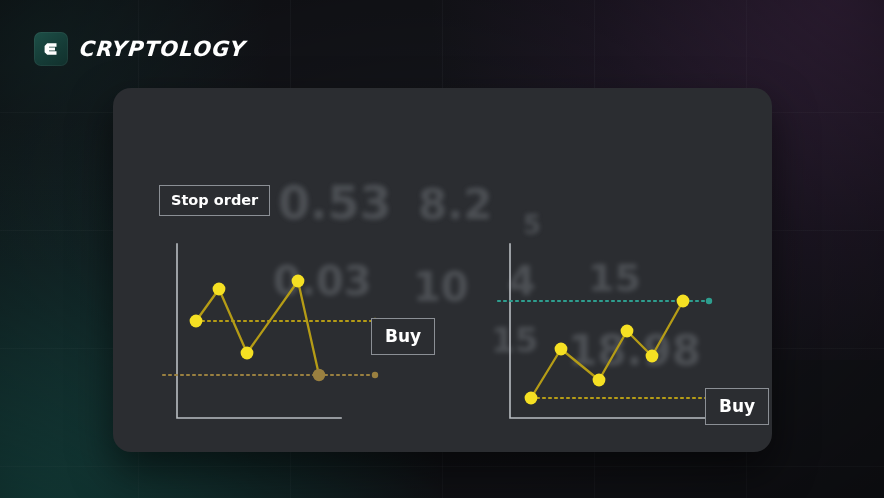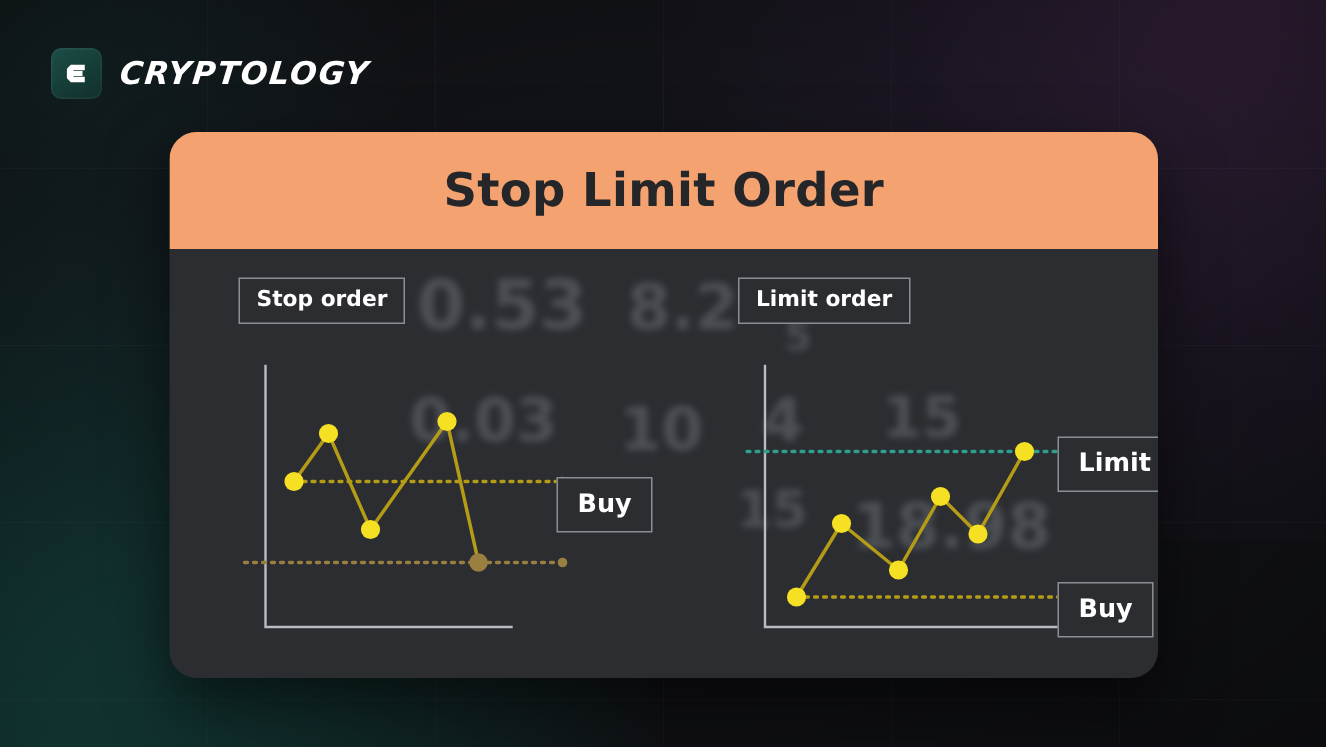--- a/index.html
+++ b/index.html
@@ -129,23 +129,20 @@
       <div class="wm" style="left: 305px; top: 92px; font-size: 42px;">8.2</div>
       <div class="wm" style="left: 160px; top: 170px; font-size: 40px;">0.03</div>
       <div class="wm" style="left: 300px; top: 176px; font-size: 40px;">10</div>
       <div class="wm" style="left: 395px; top: 170px; font-size: 40px;">4</div>
       <div class="wm" style="left: 475px; top: 168px; font-size: 38px;">15</div>
       <div class="wm" style="left: 455px; top: 238px; font-size: 42px;">18.98</div>
       <div class="wm" style="left: 410px; top: 122px; font-size: 26px;">5</div>
       <div class="wm" style="left: 378px; top: 232px; font-size: 34px;">15</div>
     </div>
 
-  <div id="card-header">
-    <div id="card-title">Stop Limit Order</div>
-  </div>
 
   <div id="card-body">
 
     <div class="panel" id="panel-stop">
       <div class="panel-badge">Stop order</div>
 
       <svg class="chart-svg" id="chart-stop" viewBox="0 0 300 286">
           <path d="M 32 78 L 32 252 L 196 252" fill="none" stroke="#b9bdc2" stroke-width="1.6" stroke-linecap="square"></path>
           <line x1="51" y1="155" x2="230" y2="155" stroke="#b59c16" stroke-width="2.2" stroke-dasharray="2 4" stroke-linecap="round"></line>
           <circle cx="230" cy="155" r="3.2" fill="#b59c16"></circle>
@@ -156,35 +153,33 @@
           <circle cx="74" cy="123" r="6.4" fill="#f5e023"></circle>
           <circle cx="102" cy="187" r="6.4" fill="#f5e023"></circle>
           <circle cx="153" cy="115" r="6.4" fill="#f5e023"></circle>
           <circle cx="174" cy="209" r="6.2" fill="#9a8040"></circle>
         </svg>
 
       <div class="tag" id="tag-buy-left">Buy</div>
     </div>
 
     <div class="panel" id="panel-limit">
-      <div class="panel-badge">Limit order</div>
 
       <svg class="chart-svg" id="chart-limit" viewBox="0 0 300 286">
           <path d="M 32 78 L 32 252 L 264 252" fill="none" stroke="#b9bdc2" stroke-width="1.6" stroke-linecap="square"></path>
           <line x1="20" y1="135" x2="231" y2="135" stroke="#2e9e8f" stroke-width="2.2" stroke-dasharray="2 4" stroke-linecap="round"></line>
           <circle cx="231" cy="135" r="3.2" fill="#2e9e8f"></circle>
           <line x1="53" y1="232" x2="231" y2="232" stroke="#b59c16" stroke-width="2.2" stroke-dasharray="2 4" stroke-linecap="round"></line>
           <circle cx="231" cy="232" r="3.2" fill="#b59c16"></circle>
           <polyline points="53,232 83,183 121,214 149,165 174,190 205,135" fill="none" stroke="#b59c16" stroke-width="2.3" stroke-linejoin="round" stroke-linecap="round"></polyline>
           <circle cx="53" cy="232" r="6.4" fill="#f5e023"></circle>
           <circle cx="83" cy="183" r="6.4" fill="#f5e023"></circle>
           <circle cx="121" cy="214" r="6.4" fill="#f5e023"></circle>
           <circle cx="149" cy="165" r="6.4" fill="#f5e023"></circle>
           <circle cx="174" cy="190" r="6.4" fill="#f5e023"></circle>
           <circle cx="205" cy="135" r="6.4" fill="#f5e023"></circle>
         </svg>
 
-      <div class="tag" id="tag-limit">Limit</div>
       <div class="tag" id="tag-buy-right">Buy</div>
     </div>
 
   </div>
 </div>
 
 </body></html>

